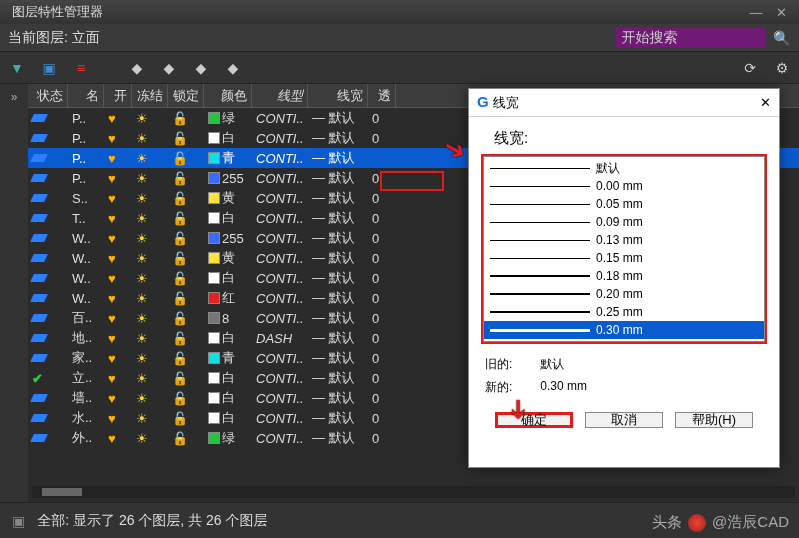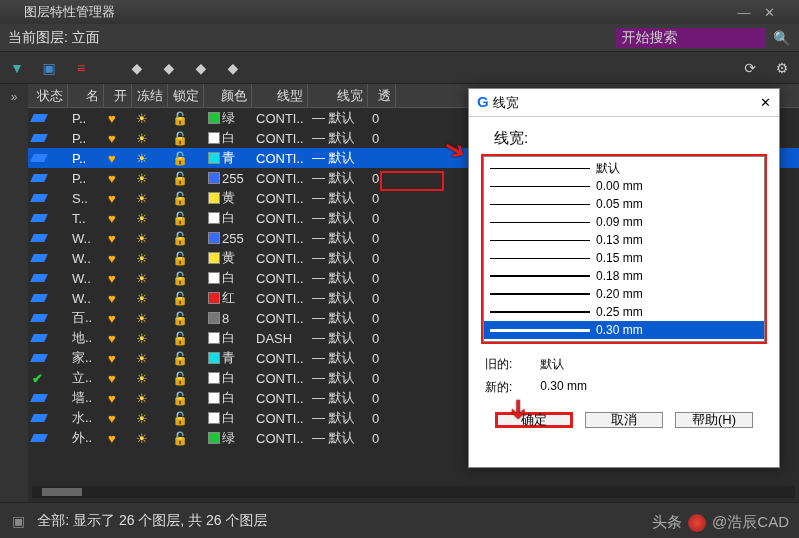--- a/index.html
+++ b/index.html
@@ -1,30 +1,30 @@
 <!DOCTYPE html>
 <html><head>
 <meta charset="utf-8">
 <style>
 * { margin: 0; padding: 0; box-sizing: border-box; font-family: "Microsoft YaHei", sans-serif; }
 body { background: #2b2b2b; width: 799px; height: 538px; overflow: hidden; position: relative; color: #ddd; }
 .window { background: #333; width: 100%; height: 100%; }
-.titlebar { height: 24px; background: linear-gradient(#444,#333); display: flex; align-items: center; justify-content: space-between; padding: 0 24px; font-size: 13px; }
+.titlebar { height: 24px; background: linear-gradient(#444,#333); display: flex; align-items: center; justify-content: space-between; padding: 0 12px; font-size: 13px; }
 .titlebar .controls span { margin-left: 10px; color: #aaa; cursor: pointer; }
 .curlayer { display: flex; align-items: center; justify-content: space-between; height: 28px; padding: 0 8px; font-size: 14px; background: #3a3a3a; border-bottom: 1px solid #222; }
 .searchbox { background: #701a75; height: 20px; width: 150px; display: flex; align-items: center; padding: 0 6px; color: #ccc; font-size: 14px; }
 .toolbar { display: flex; align-items: center; height: 32px; padding: 0 8px; gap: 14px; background: #333; border-bottom: 1px solid #222; }
 .toolbar .tb-icon { width: 18px; height: 18px; display: flex; align-items: center; justify-content: center; font-size: 14px; color: #ccc; }
 .toolbar .spacer { flex: 1; }
 .main { display: flex; height: calc(100% - 120px); }
 .sidestrip { width: 28px; background: #333; display: flex; flex-direction: column; align-items: center; padding-top: 6px; color: #aaa; font-size: 12px; }
 .grid { flex: 1; background: #2b2b2b; overflow: hidden; }
 .header-row { display: flex; background: #3c3c3c; height: 24px; font-size: 13px; border-bottom: 1px solid #555; }
 .header-row div { padding: 3px 4px; border-right: 1px solid #555; overflow: hidden; white-space: nowrap; text-align: right; }
-.c-status { width: 40px; } .c-name { width: 36px; } .c-open { width: 28px; } .c-freeze { width: 36px; } .c-lock { width: 36px; } .c-color { width: 48px; } .c-ltype { width: 56px; } .c-lw { width: 60px; } .c-tr { width: 28px; }
+.c-status { width: 40px; } .c-name { width: 36px; } .c-open { width: 28px; } .c-freeze { width: 36px; } .c-lock { width: 36px; } .c-color { width: 48px; } .c-ltype { width: 56px; font-style: italic; } .c-lw { width: 60px; } .c-tr { width: 28px; }
 .rows { }
 .row { display: flex; height: 20px; font-size: 13px; align-items: center; }
 .row.sel { background: #0a5bd0; color: #fff; }
 .row > div { padding: 0 4px; border-right: 1px solid transparent; overflow: hidden; white-space: nowrap; display: flex; align-items: center; }
 .status-ico { width: 14px; height: 8px; background: #2b7fff; transform: skewX(-25deg); }
 .status-check { color: #2ecc40; font-weight: bold; }
 .bulb { color: #ffb300; }
 .sun { color: #ffd84d; }
 .lock { color: #888; }
 .swatch { width: 12px; height: 12px; border: 1px solid #888; display: inline-block; margin-right: 2px; }

